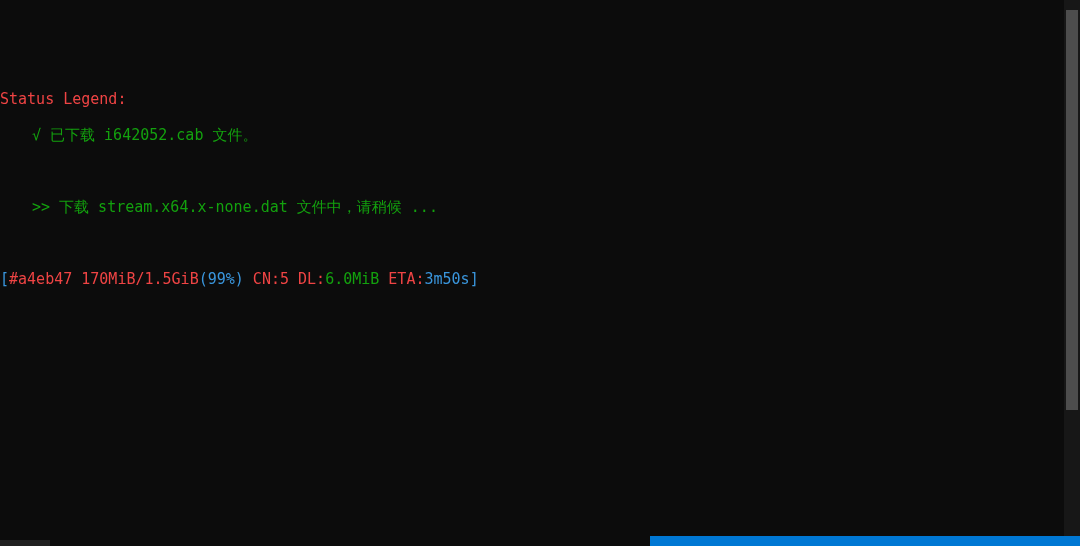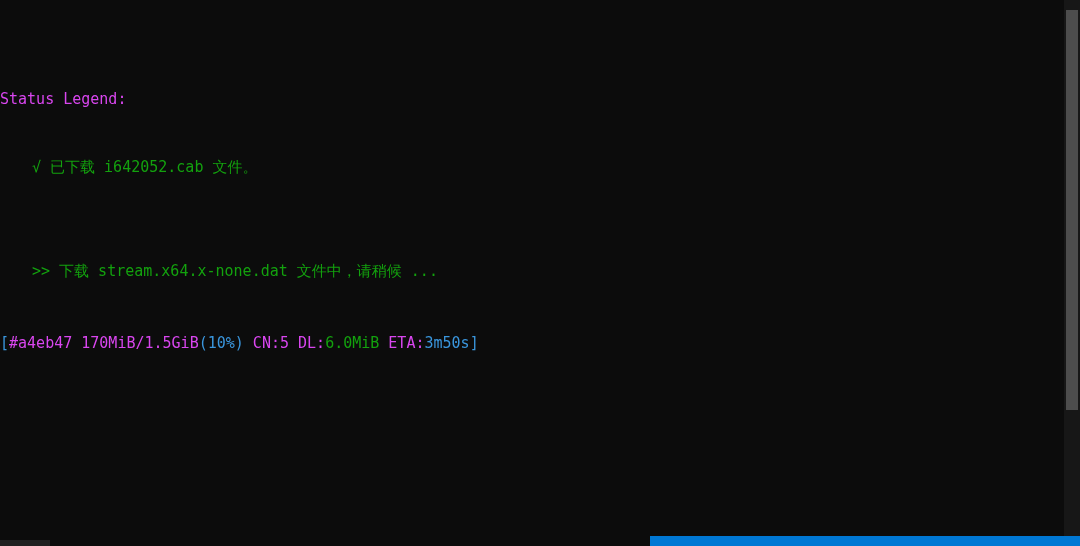--- a/index.html
+++ b/index.html
@@ -18,24 +18,24 @@
       overflow: hidden;
       position: relative;
       white-space: pre;
     }
     .terminal {
       padding: 0;
     }
     .line {
       display: block;
     }
-    .white { color: #d946ef; }
+    .white { color: #ef4444; }
     .green { color: #13a10e; }
     .cyan { color: #3a96dd; }
-    .indent4 { padding-left: 32px; margin-top: 32px; }
+    .indent4 { padding-left: 32px; }
     .scrollbar {
       position: absolute;
       right: 0;
       top: 0;
       width: 16px;
       height: 100%;
       background: #171717;
     }
     .scrollbar-thumb {
       position: absolute;
@@ -67,21 +67,21 @@
 <body>
 
 
 
 <div class="terminal">
 <span class="line white">Status Legend:</span>
 <span class="line indent4"><span class="green">√ </span><span class="green">已下载 i642052.cab 文件。</span></span>
 <span class="line"> </span>
 <span class="line indent4"><span class="green">&gt;&gt; </span><span class="green">下载 stream.x64.x-none.dat 文件中，请稍候 ...</span></span>
 <span class="line"> </span>
-<span class="line"><span class="cyan">[</span><span class="white">#a4eb47 170MiB/1.5GiB</span><span class="cyan">(10%)</span><span class="white"> CN:5 DL:</span><span class="green">6.0MiB</span><span class="white"> ETA:</span><span class="cyan">3m50s</span><span class="cyan">]</span></span>
+<span class="line"><span class="cyan">[</span><span class="white">#a4eb47 170MiB/1.5GiB</span><span class="cyan">(99%)</span><span class="white"> CN:5 DL:</span><span class="green">6.0MiB</span><span class="white"> ETA:</span><span class="cyan">3m50s</span><span class="cyan">]</span></span>
 </div>
 
 <div class="scrollbar">
   <div class="scrollbar-thumb"></div>
 </div>
 
 <div class="taskbar-left"></div>
 <div class="taskbar-fragment"></div>
 
 

